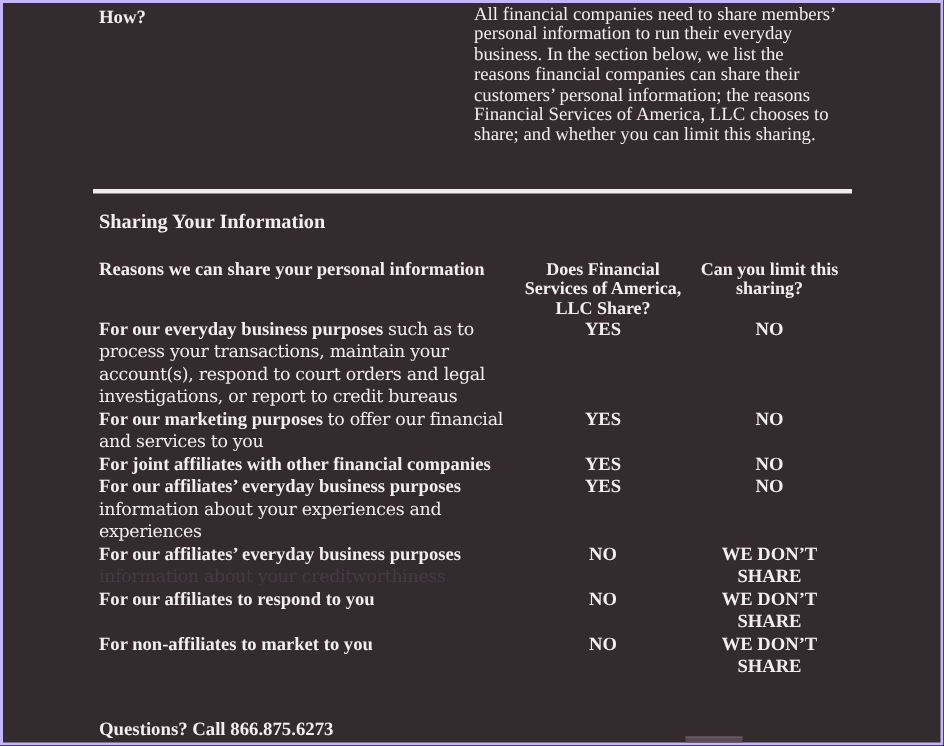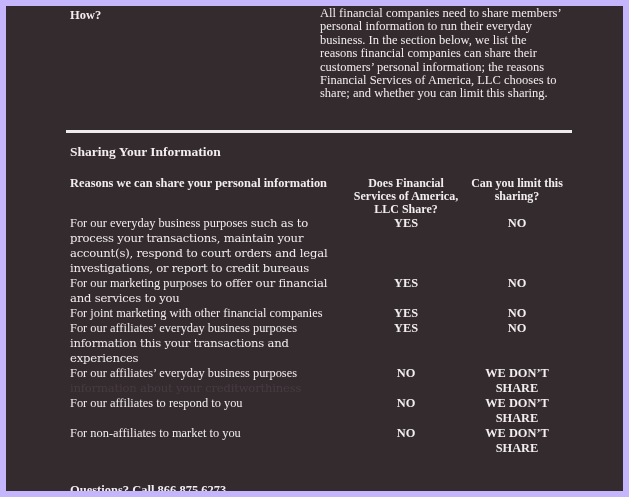--- a/index.html
+++ b/index.html
@@ -7,21 +7,21 @@
     padding: 0;
     background: #1e181b;
     font-family: "Liberation Serif", serif;
   }
   .frame {
     position: relative;
     width: 629px;
     height: 497px;
     box-sizing: border-box;
     background: #342b2f;
-    border: 6px solid #c4b5fd;
+    border: 2px solid #c4b5fd;
     overflow: hidden;
     color: #f2edef;
   }
   .how-label {
     position: absolute;
     left: 64px;
     top: 2px;
     font-size: 12.5px;
     font-weight: bold;
     line-height: 14px;
@@ -73,21 +73,21 @@
     font-size: 12px;
     line-height: 13px;
     text-align: center;
     padding-top: 1px;
   }
   .cell-reason {
     line-height: 15px;
     padding-right: 6px;
   }
   .cell-reason .b {
-    font-weight: normal;
+    font-weight: bold;
   }
   .cell-reason .r {
     font-family: "DejaVu Serif", serif;
     font-size: 11.6px;
     letter-spacing: -0.2px;
   }
   .cell-reason .r.faded {
     color: #463b41;
   }
   .cell-val {
@@ -139,27 +139,27 @@
       <div class="cell-val">NO</div>
     </div>
 
     <div class="t-row">
       <div class="cell-reason"><span class="b">For our marketing purposes</span> <span class="r">to offer our financial and services to you</span></div>
       <div class="cell-val">YES</div>
       <div class="cell-val">NO</div>
     </div>
 
     <div class="t-row">
-      <div class="cell-reason"><span class="b">For joint marketing with other financial companies</span></div>
+      <div class="cell-reason"><span class="b">For joint affiliates with other financial companies</span></div>
       <div class="cell-val">YES</div>
       <div class="cell-val">NO</div>
     </div>
 
     <div class="t-row">
-      <div class="cell-reason"><span class="b">For our affiliates’ everyday business purposes</span> <span class="r">information this your transactions and experiences</span></div>
+      <div class="cell-reason"><span class="b">For our affiliates’ everyday business purposes</span> <span class="r">information about your experiences and experiences</span></div>
       <div class="cell-val">YES</div>
       <div class="cell-val">NO</div>
     </div>
 
     <div class="t-row">
       <div class="cell-reason"><span class="b">For our affiliates’ everyday business purposes</span> <span class="r faded">information about your creditworthiness</span></div>
       <div class="cell-val">NO</div>
       <div class="cell-val">WE DON’T SHARE</div>
     </div>
 

